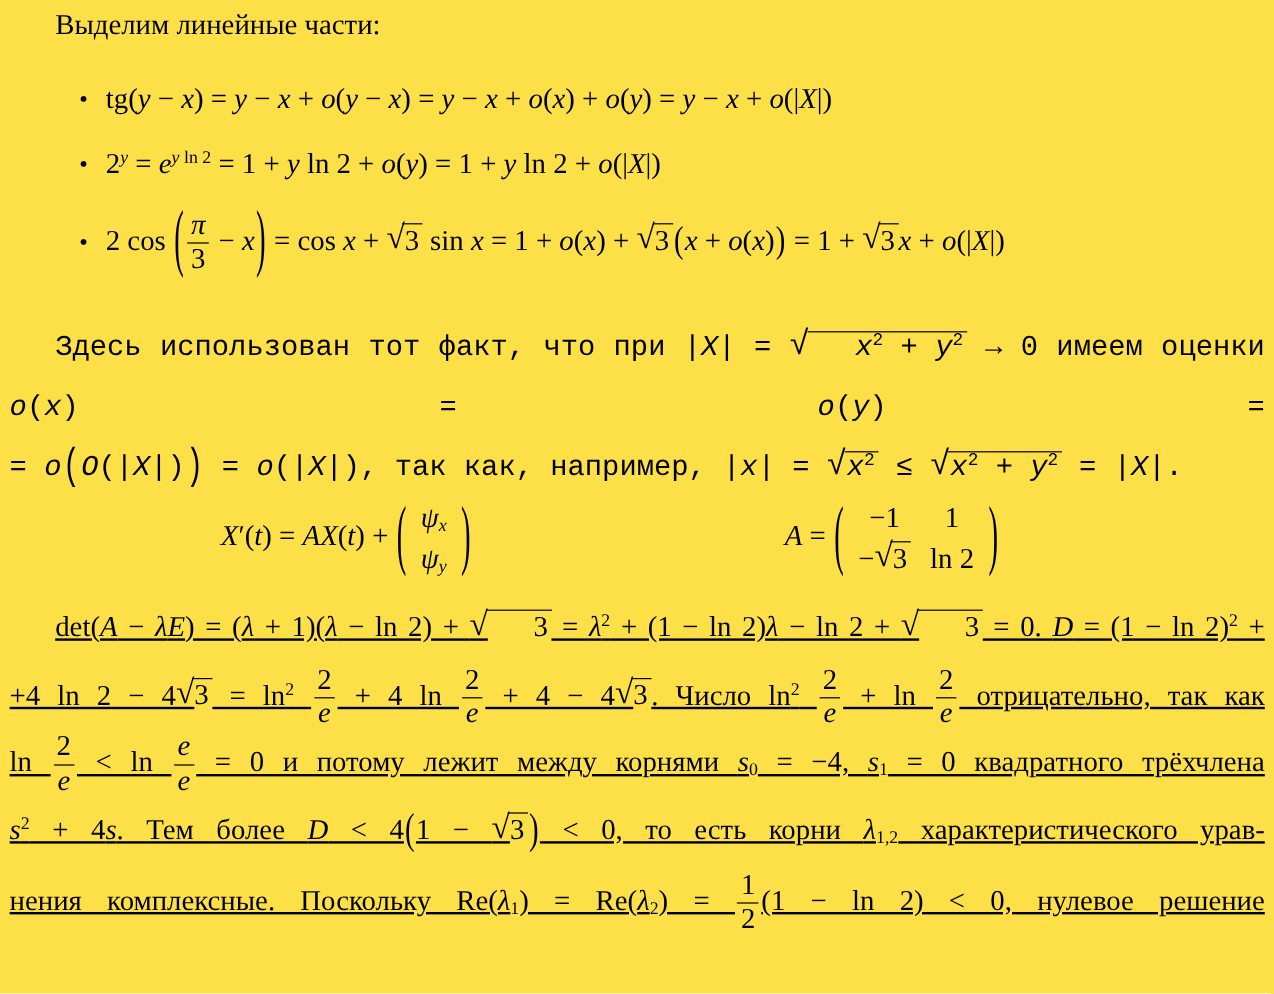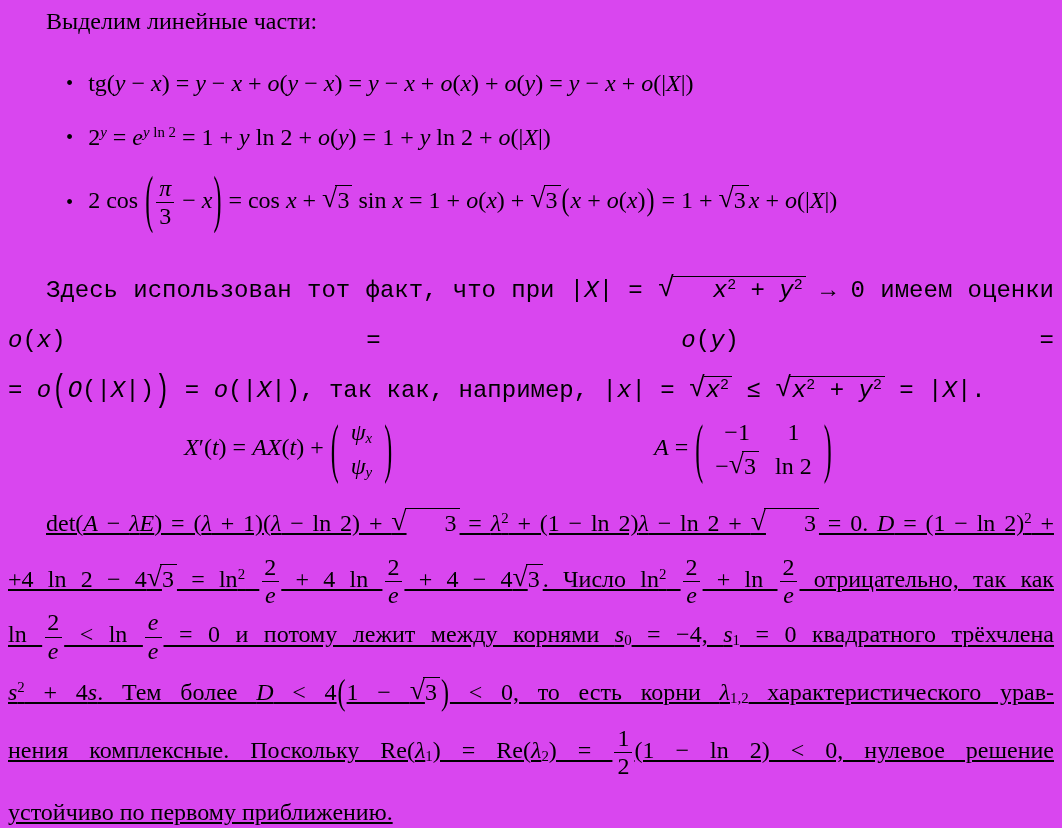--- a/index.html
+++ b/index.html
@@ -1,17 +1,17 @@
 <!DOCTYPE html>
 <html><head>
 <meta charset="utf-8">
 <style>
   html,body{margin:0;padding:0;background:#ffffff;}
   .page{
-    position:relative;width:1062px;height:828px;background:#d946ef;color:#000000;
+    position:relative;width:1062px;height:828px;background:#fde047;color:#000000;
     font-family:"Liberation Serif","DejaVu Serif",serif;font-size:24px;overflow:hidden;
   }
   .abs{position:absolute;left:8px;right:8px;}
   .indent{text-indent:38px;}
   .just{text-align:justify;text-align-last:justify;}
   .pline{line-height:50px;font-family:Liberation Mono, monospace;}
   .aline{line-height:40px;text-decoration:underline;}
   .bullet{position:absolute;left:66px;display:flex;align-items:center;gap:15px;white-space:nowrap;}
   .marker{font-size:0.85em;}
   .deq{position:absolute;top:50%;transform:translateY(-50%);white-space:nowrap;}
@@ -106,20 +106,19 @@
           <span class="den"><span class="m-i">e</span></span>
         </span> отрицательно, так как</div>
     <div class="aline just" style="margin-bottom:8px">ln <span class="m-frac">
           <span class="num">2</span>
           <span class="den"><span class="m-i">e</span></span>
         </span> &lt; ln <span class="m-frac">
           <span class="num"><span class="m-i">e</span></span>
           <span class="den"><span class="m-i">e</span></span>
         </span> = 0 и потому лежит между корнями <span class="m-i">s</span><span class="m-sub">0</span> = −4, <span class="m-i">s</span><span class="m-sub">1</span> = 0 квадратного трёхчлена</div>
     <div class="aline just" style="margin-bottom:14px"><span class="m-i">s</span><span class="m-sup">2</span> + 4<span class="m-i">s</span>. Тем более <span class="m-i">D</span> &lt; 4<span class="m-paren"><span class="bp" style="transform: scaleY(1.5);">(</span><span class="pc">1 − <span class="m-sqrt"><span class="radsign">√</span><span class="rad">3</span></span></span><span class="bp" style="transform: scaleY(1.5);">)</span></span> &lt; 0, то есть корни <span class="m-i">λ</span><span class="m-sub">1,2</span> характеристического урав-</div>
-    <div class="aline just" style="margin-bottom:13px">нения комплексные. Поскольку Re(<span class="m-i">λ</span><span class="m-sub">1</span>) = Re(<span class="m-i">λ</span><span class="m-sub">2</span>) = <span class="m-frac">
+    <div class="aline just" style="margin-bottom:0">нения комплексные. Поскольку Re(<span class="m-i">λ</span><span class="m-sub">1</span>) = Re(<span class="m-i">λ</span><span class="m-sub">2</span>) = <span class="m-frac">
           <span class="num">1</span>
           <span class="den">2</span>
         </span>(1 − ln 2) &lt; 0, нулевое решение</div>
-    <div class="aline">устойчиво по первому приближению.</div>
   </div>
 
 </div>
 
 </body></html>

